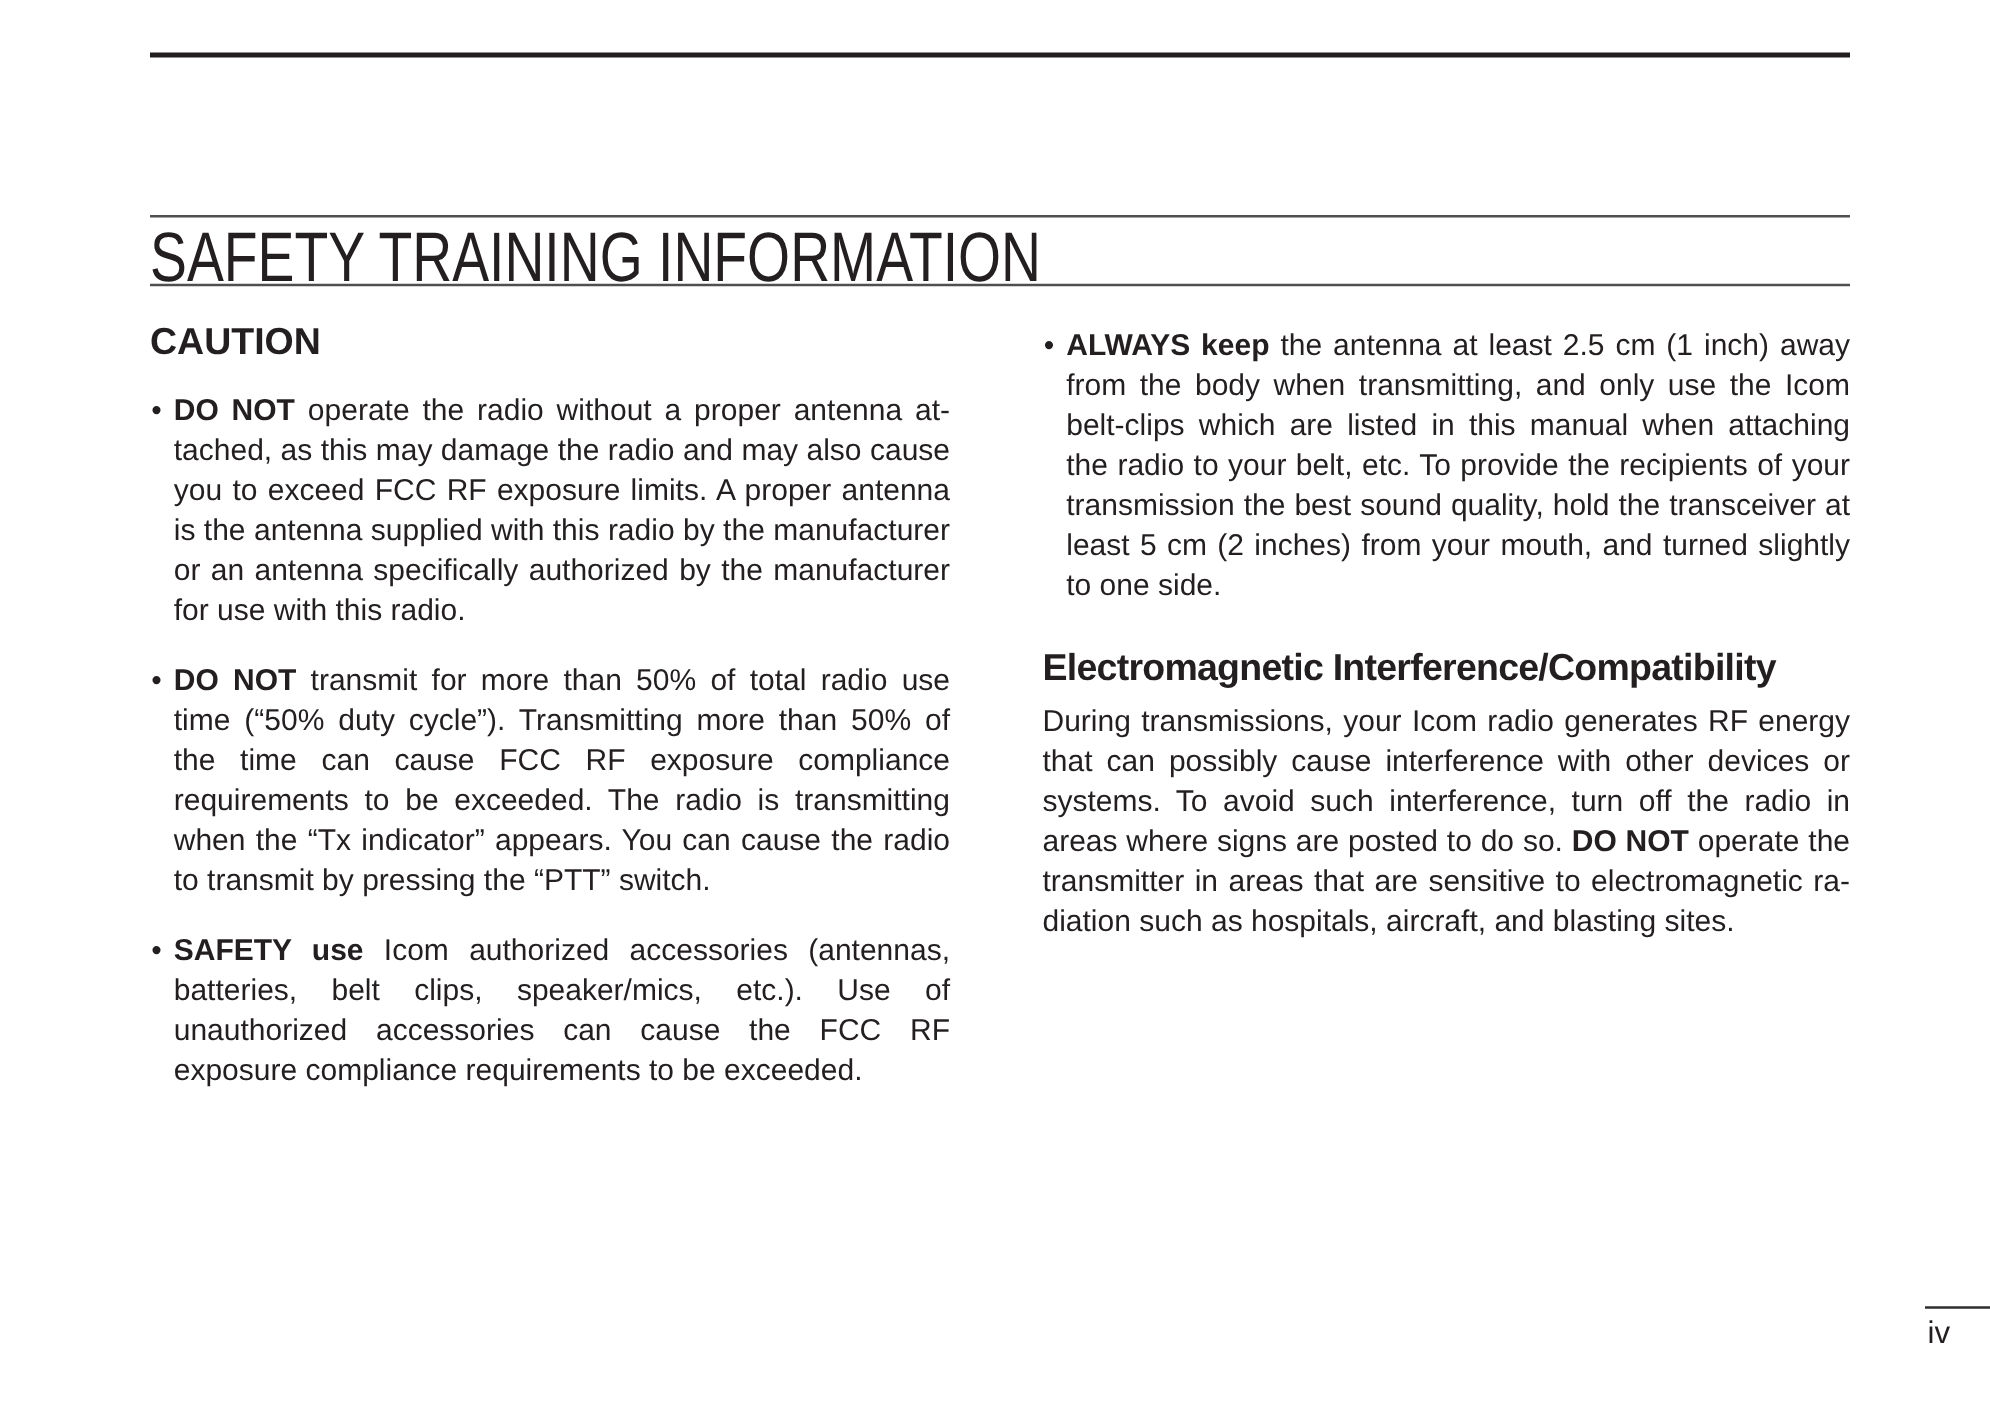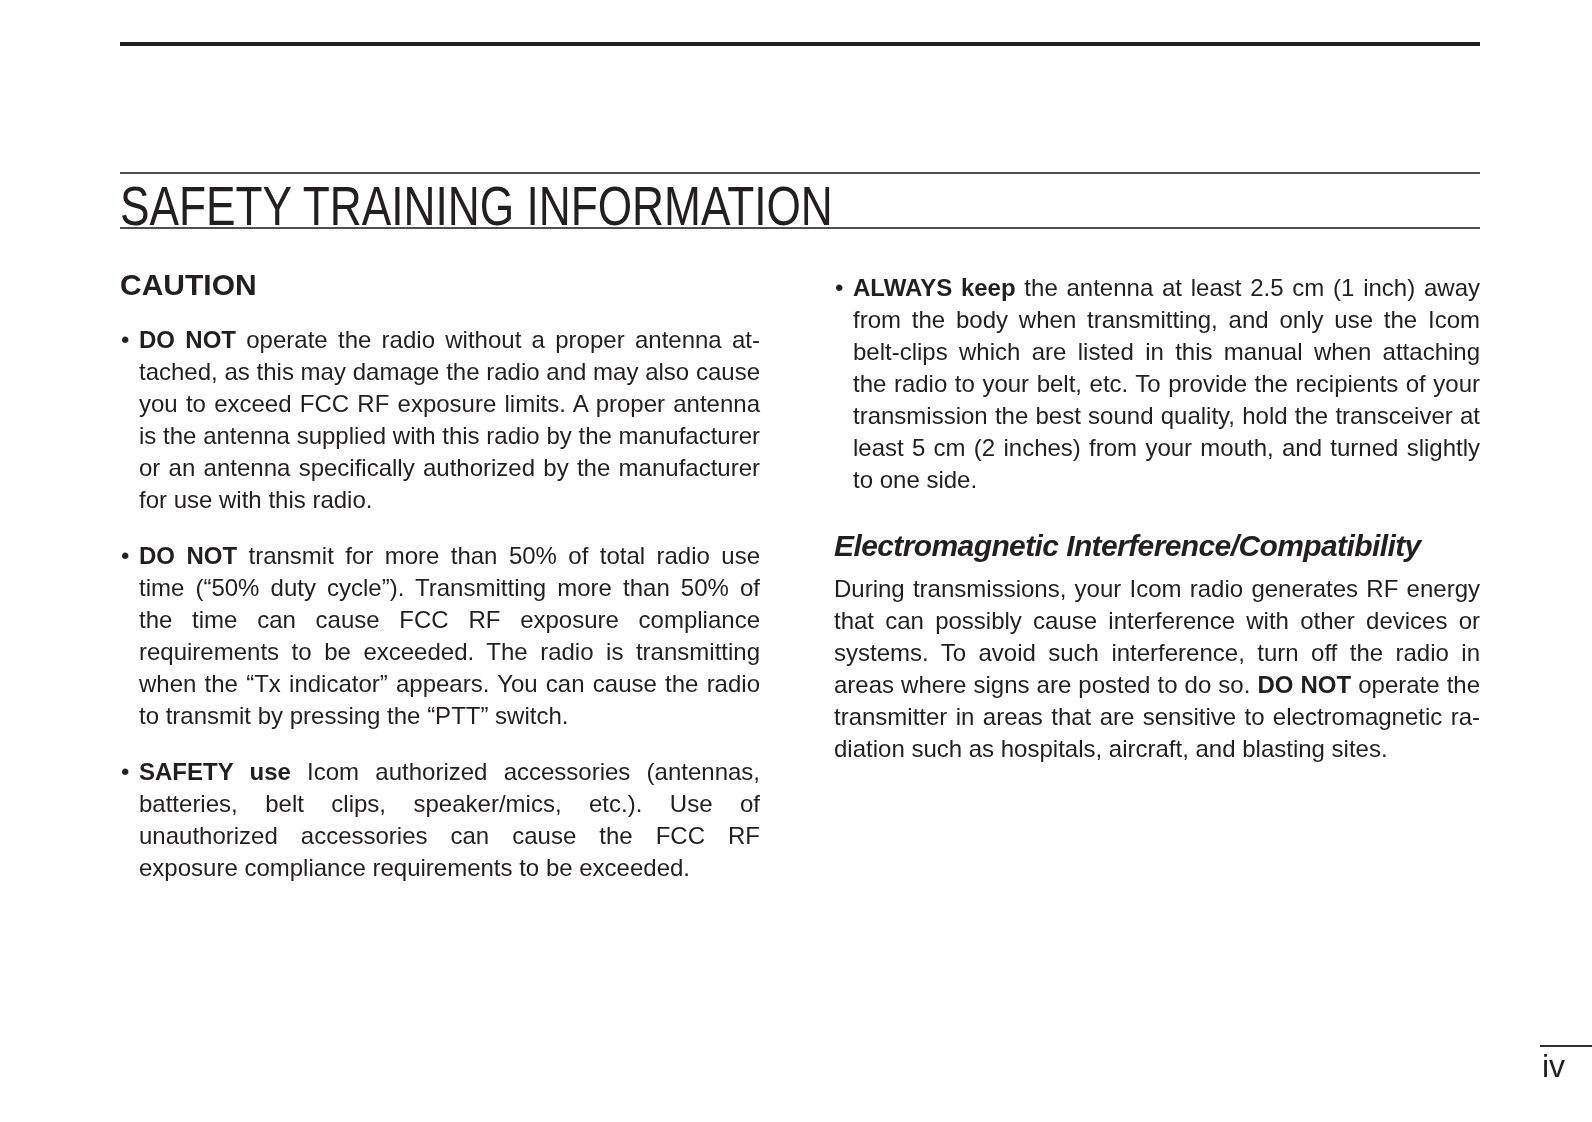--- a/index.html
+++ b/index.html
@@ -52,21 +52,21 @@
     line-height: 53px;
     font-weight: 400;
     letter-spacing: 0;
     white-space: nowrap;
     transform: scaleX(0.79);
     transform-origin: left center;
   }
   #columns {
     position: absolute;
     left: 120px;
-    top: 262px;
+    top: 251px;
     width: 1360px;
     display: flex;
     gap: 74px;
   }
   .col {
     font-size: 24px;
     line-height: 32px;
     text-align: justify;
     text-align-last: left;
   }
@@ -103,37 +103,36 @@
   }
   p.body-para { margin: 35px 0 0 0; }
   h3.section-heading {
     margin: 32px 0 0 0;
     font-size: 30px;
     line-height: 36px;
     font-weight: 700;
     letter-spacing: -0.6px;
     white-space: nowrap;
     text-align: left;
-    font-style: italic;
   }
   p.after-heading { margin: 9px 0 0 0; }
 
   #footer-rule {
     position: absolute;
     left: 1540px;
     top: 1045px;
     width: 52px;
     height: 2px;
     background: #2f2f2f;
   }
   #page-number {
     position: absolute;
     left: 1542px;
     top: 1051px;
-    font-size: 32px;
+    font-size: 25px;
     line-height: 30px;
   }
   strong { font-weight: 700; }
 </style>
 </head>
 <body style="color: rgb(35, 31, 32); background: rgb(255, 255, 255);">
 
 <div id="page">
 
   <div id="top-rule" class="rule"></div>

